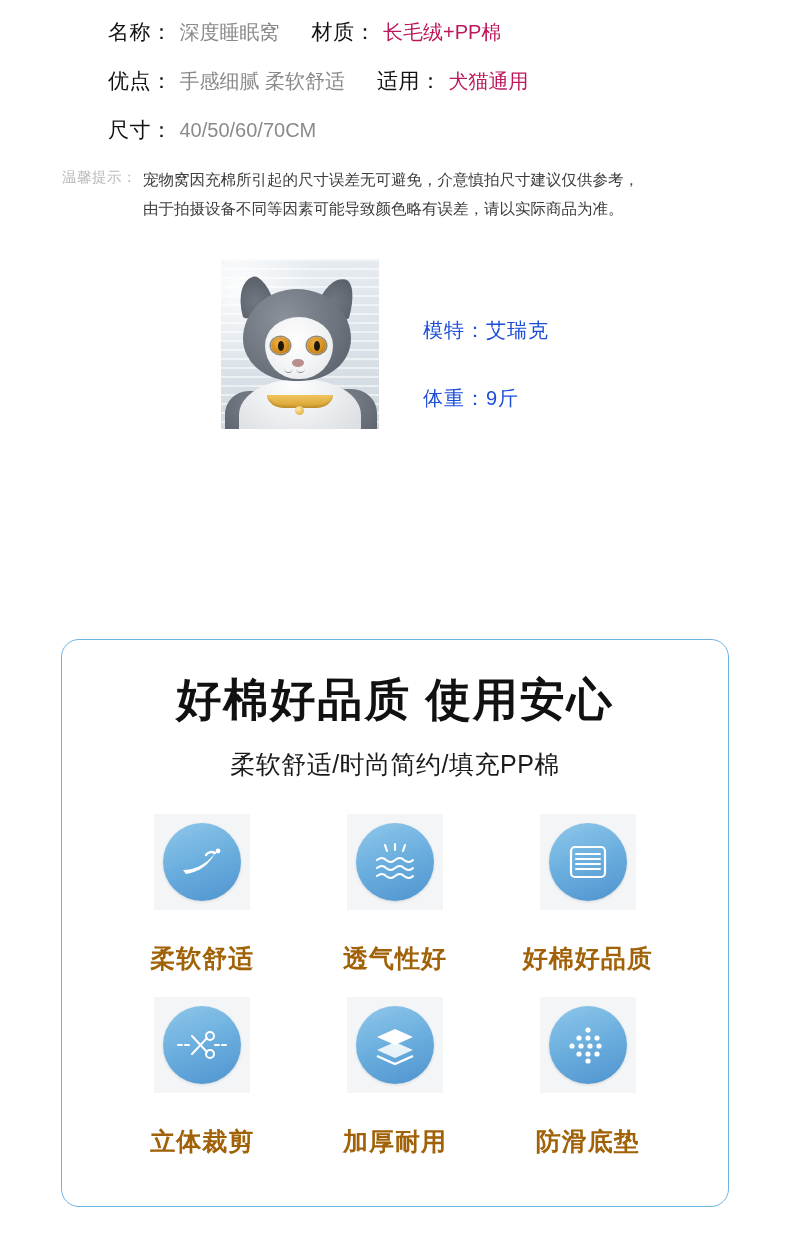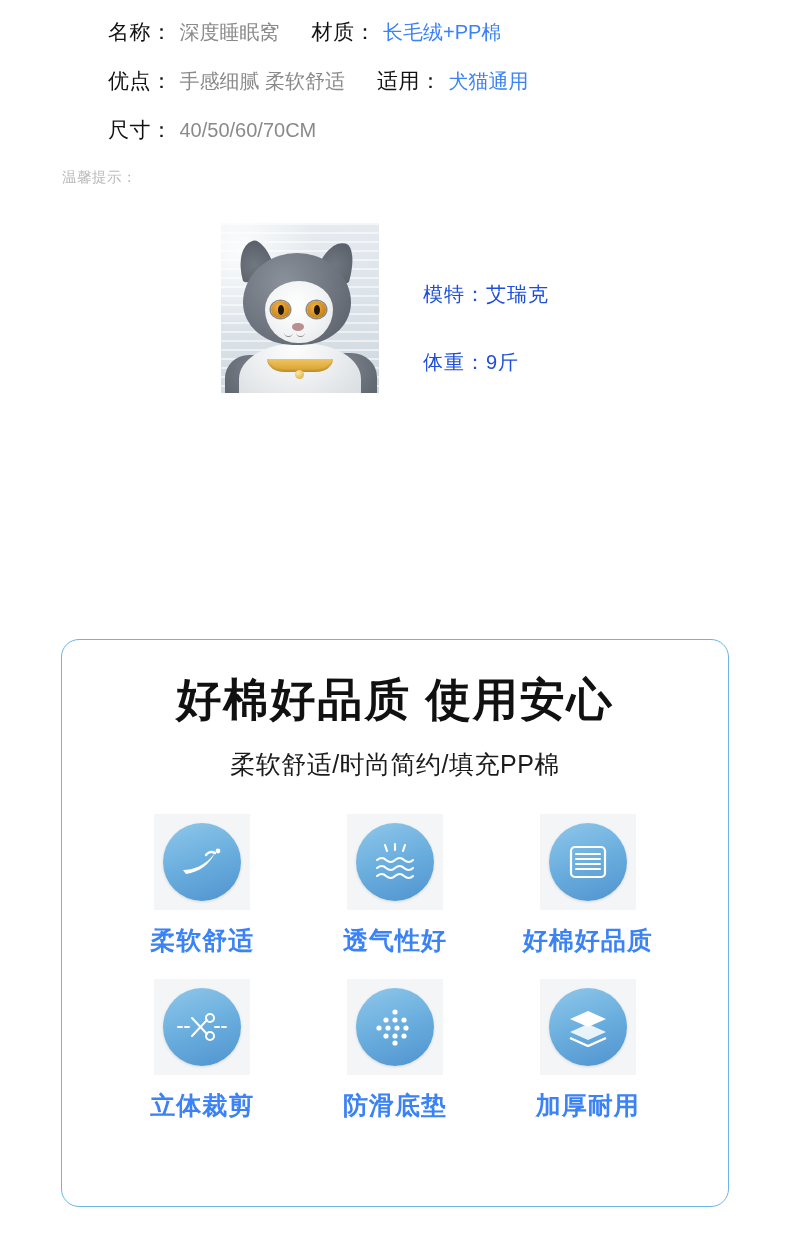--- a/index.html
+++ b/index.html
@@ -31,21 +31,21 @@
     white-space: nowrap;
   }
   .spec-value {
     font-size: 20px;
     color: #8a8a8a;
     margin-left: 7px;
     white-space: nowrap;
   }
   .spec-value.dark { color: #333; }
   .spec-cell-2 { margin-left: 32px; display: flex; align-items: baseline; }
-  .spec-cell-2 .spec-value { color: #3b82f6; text-align: center; }
+  .spec-cell-2 .spec-value { color: #be185d; text-align: center; }
 
   
   .tip {
     margin-top: 22px;
     padding: 0 22px 0 62px;
     display: flex;
     align-items: flex-start;
   }
   .tip-label {
     font-size: 14.5px;
@@ -219,24 +219,24 @@
     display: flex; align-items: center; justify-content: center;
   }
   .q-circle {
     width: 78px; height: 78px;
     border-radius: 50%;
     background: linear-gradient(160deg, #8fc7ea 0%, #6aaede 50%, #4f93cf 100%);
     display: flex; align-items: center; justify-content: center;
     box-shadow: 0 1px 3px rgba(0,0,0,.12);
   }
   .q-label {
-    margin-top: 14px;
+    margin-top: 32px;
     font-size: 25px;
     font-weight: bold;
-    color: #3b82f6;
+    color: #a16207;
     letter-spacing: 1px;
   }
   svg.q-svg { display: block; }
 </style>
 </head>
 <body>
 
 <section class="spec-block">
 
   <div class="spec-row">
@@ -259,20 +259,24 @@
 
   <div class="spec-row">
     <span class="spec-label">尺寸：</span>
     <span class="spec-value">40/50/60/70CM</span>
   </div>
 
 </section>
 
 <section class="tip">
   <span class="tip-label">温馨提示：</span>
+  <span class="tip-text">
+    <span>宠物窝因充棉所引起的尺寸误差无可避免，介意慎拍尺寸建议仅供参考，</span><br>
+    <span>由于拍摄设备不同等因素可能导致颜色略有误差，请以实际商品为准。</span>
+  </span>
 </section>
 
 <section class="model-block">
 
   <div class="model-photo">
     <div class="photo-bg-lines"></div>
     <div class="photo-bg-soft"></div>
     <div class="cat">
       <div class="cat-shoulder-l"></div>
       <div class="cat-shoulder-r"></div>
@@ -377,48 +381,48 @@
         </div>
       </div>
       <div class="q-label">立体裁剪</div>
     </div>
 
     <div class="q-item">
       <div class="q-icon-wrap">
         <div class="q-circle">
           <svg class="q-svg" width="44" height="40" viewBox="0 0 44 40">
             <g fill="#ffffff">
+              <path d="M22 4 L40 12 L22 20 L4 12 Z"></path>
+              <path d="M22 17 L40 25 L22 33 L4 25 Z" opacity="0.85"></path>
+            </g>
+            <path d="M4 31 L22 39 L40 31" stroke="#ffffff" stroke-width="2.4" fill="none"></path>
+          </svg>
+        </div>
+      </div>
+      <div class="q-label">加厚耐用</div>
+    </div>
+
+    <div class="q-item">
+      <div class="q-icon-wrap">
+        <div class="q-circle">
+          <svg class="q-svg" width="44" height="40" viewBox="0 0 44 40">
+            <g fill="#ffffff">
               <circle cx="22" cy="5" r="2.6"></circle>
               <circle cx="13" cy="13" r="2.6"></circle>
                 <circle cx="22" cy="13" r="2.6"></circle>
                 <circle cx="31" cy="13" r="2.6"></circle>
               <circle cx="6" cy="21" r="2.6"></circle>
                 <circle cx="15" cy="21" r="2.6"></circle>
                 <circle cx="24" cy="21" r="2.6"></circle>
                 <circle cx="33" cy="21" r="2.6"></circle>
               <circle cx="13" cy="29" r="2.6"></circle>
                 <circle cx="22" cy="29" r="2.6"></circle>
                 <circle cx="31" cy="29" r="2.6"></circle>
               <circle cx="22" cy="36" r="2.6"></circle>
             </g>
           </svg>
         </div>
       </div>
       <div class="q-label">防滑底垫</div>
     </div>
 
-    <div class="q-item">
-      <div class="q-icon-wrap">
-        <div class="q-circle">
-          <svg class="q-svg" width="44" height="40" viewBox="0 0 44 40">
-            <g fill="#ffffff">
-              <path d="M22 4 L40 12 L22 20 L4 12 Z"></path>
-              <path d="M22 17 L40 25 L22 33 L4 25 Z" opacity="0.85"></path>
-            </g>
-            <path d="M4 31 L22 39 L40 31" stroke="#ffffff" stroke-width="2.4" fill="none"></path>
-          </svg>
-        </div>
-      </div>
-      <div class="q-label">加厚耐用</div>
-    </div>
-
   </div>
 </section>
 
 </body></html>

